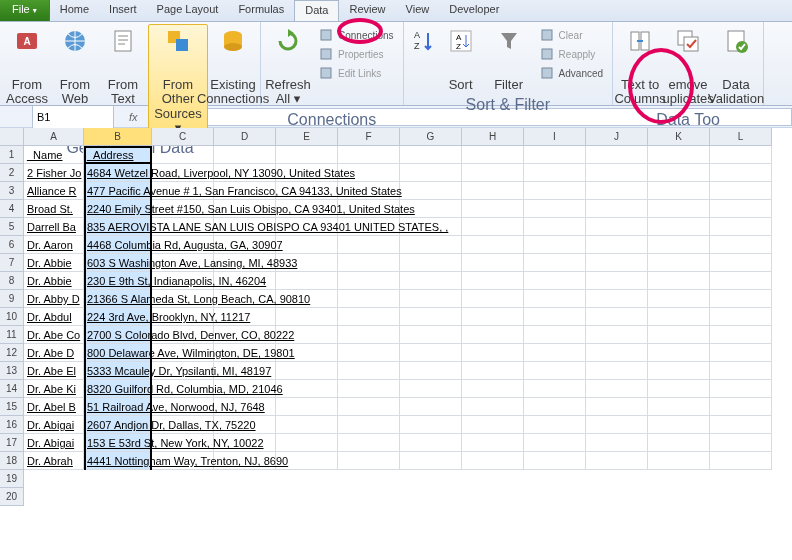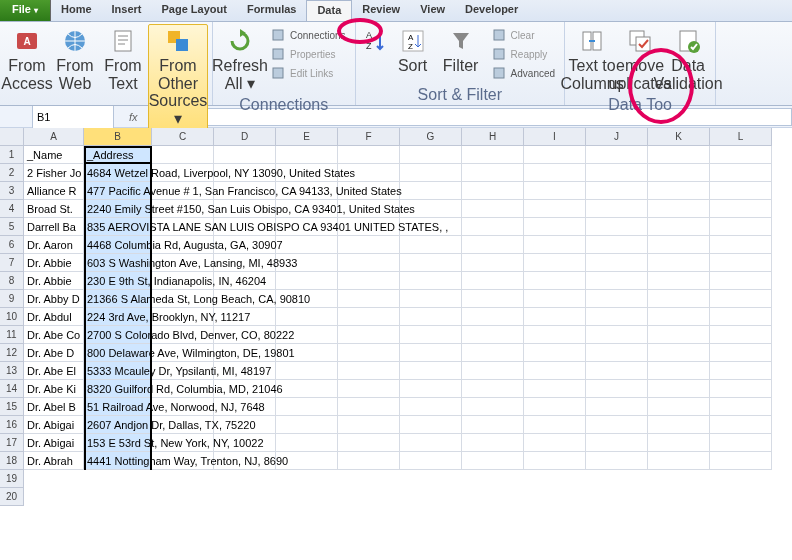--- a/index.html
+++ b/index.html
@@ -1,33 +1,33 @@
 <!DOCTYPE html>
 <html><head>
 <meta charset="utf-8">
 <style>
 * { box-sizing: border-box; margin: 0; padding: 0; font-family: 'Segoe UI', Tahoma, sans-serif; }
 body { width: 792px; height: 560px; overflow: hidden; background: #fff; font-size: 11px; }
 
 
-.tabs { display: flex; background: linear-gradient(#e8eef7,#dce6f4); height: 22px; border-bottom: 1px solid #a9b8cf; font-weight: bold; }
+.tabs { display: flex; background: linear-gradient(#e8eef7,#dce6f4); height: 22px; border-bottom: 1px solid #a9b8cf; }
 .tab { padding: 3px 10px; color: #3b3b3b; cursor: pointer; position: relative; }
 .tab.file { background: linear-gradient(#4b9a2c,#2d7a18); color: #fff; border-right: 1px solid #666; padding: 3px 12px; }
 .tab.file::after { content:"▾"; font-size:8px; margin-left:3px;}
 .tab.active { background: #f5f6f7; border-top:1px solid #a9b8cf; border-left:1px solid #a9b8cf; border-right:1px solid #a9b8cf; }
 
 
 .ribbon { display:flex; background: linear-gradient(#f7f9fc,#e8eef7); border-bottom:1px solid #a9b8cf; height: 84px; }
 .group { border-right:1px solid #c7d3e6; padding: 2px 4px 0 4px; display:flex; flex-direction:column; }
 .group-body { display:flex; gap:2px; flex:1; }
 .group-label { text-align:center; font-size:16px; color:#5a6b8c; padding:1px 0; }
 .rbtn-lg { display:flex; flex-direction:column; align-items:center; justify-content:flex-start; width:46px; padding:2px 1px; gap:2px; border:1px solid transparent; border-radius:2px; cursor:pointer; text-align:center; line-height:1.1; }
 .rbtn-lg.sel { background:linear-gradient(#fff6d5,#ffe07a); border:1px solid #e3b82e; width:60px;}
 .rbtn-lg .ico { width:28px; height:28px; display:flex; align-items:center; justify-content:center; }
-.rbtn-lg .lbl { font-size:16px; color:#3b3b3b; }
+.rbtn-lg .lbl { font-size:13px; color:#3b3b3b;margin-top:21px; }
 .stack { display:flex; flex-direction:column; gap:1px; padding:2px; }
 .rbtn-sm { display:flex; align-items:center; gap:4px; padding:1px 3px; font-size:10px; color:#555; cursor:pointer; }
 .rbtn-sm.disabled { color:#9a9a9a; }
 .ico16 { width:16px; height:16px; display:inline-flex; align-items:center; justify-content:center; }
 
 
 .fbar { display:flex; align-items:center; height:22px; border-bottom:1px solid #c7d3e6; background:#eef3fb; }
 .namebox { width:82px; margin-left:32px; background:#fff; border:1px solid #b5c4da; height:18px; padding:15px 4px; font-size:11px; }
 .fx { margin:0 15px; font-style:italic; color:#666; }
 .finput { flex:1; background:#fff; border:1px solid #b5c4da; height:18px; padding:1px 4px; font-size:11px; }
@@ -37,21 +37,21 @@
 .rowhdrs { width:24px; }
 .corner { height:18px; background:#e9edf4; border-right:1px solid #c0c7d6; border-bottom:1px solid #c0c7d6; }
 .rowhdr { height:18px; background:#e9edf4; border-right:1px solid #c0c7d6; border-bottom:1px solid #c0c7d6; text-align:center; font-size:10px; color:#444; line-height:18px; }
 .grid { position:relative; flex:1; overflow:hidden; }
 .colhdrs { display:flex; height:18px; }
 .colhdr { background:#e9edf4; border-right:1px solid #c0c7d6; border-bottom:1px solid #c0c7d6; text-align:center; font-size:10px; color:#444; line-height:18px; }
 .colhdr.sel { background:#ffe07a; }
 .rows { position:relative; }
 .row { display:flex; height:18px; }
 .cell { border-right:1px solid #d6dbe4; border-bottom:1px solid #d6dbe4; padding:0 3px; font-size:11px; color:#000; line-height:18px; white-space:nowrap; overflow:visible; position:relative; }
-.cell.of { z-index:1; }
+.cell.of { z-index:1;text-decoration:underline; }
 .colA { width:60px; } .colB { width:68px; background:#cfe6ff; }
 .colC,.colD,.colE,.colF,.colG,.colH,.colI,.colJ,.colK,.colL { width:62px; }
 .rowhdr.r1 .colB, .row:first-child .colB { }
 .selrect { position:absolute; left:60px; top:0; width:68px; height:18px; border:2px solid #000; pointer-events:none; z-index:5; }
 .selcol { position:absolute; left:60px; top:0; width:68px; bottom:0; border-left:2px solid #000; border-right:2px solid #000; pointer-events:none; z-index:4; }
 
 
 .ann { position:absolute; border:4px solid #e2005c; border-radius:50%; pointer-events:none; z-index:50; }
 .ann1 { left:337px; top:-4px; width:46px; height:26px; }
 .ann2 { left:628px; top:26px; width:66px; height:76px; }
@@ -106,20 +106,30 @@
           <div class="lbl">From Text</div>
         </div>
         <div class="rbtn-lg sel">
           <div class="ico">
             <svg width="28" height="28" viewBox="0 0 28 28">
               <rect x="4" y="4" width="12" height="12" fill="#f0b429"></rect>
               <rect x="12" y="12" width="12" height="12" fill="#3b8bd6"></rect>
             </svg>
           </div>
           <div class="lbl">From Other Sources ▾</div>
+        </div>
+        <div class="rbtn-lg">
+          <div class="ico">
+            <svg width="28" height="28" viewBox="0 0 28 28">
+              <ellipse cx="14" cy="8" rx="9" ry="4" fill="#f0b429"></ellipse>
+              <rect x="5" y="8" width="18" height="12" fill="#f0b429"></rect>
+              <ellipse cx="14" cy="20" rx="9" ry="4" fill="#d99a1a"></ellipse>
+            </svg>
+          </div>
+          <div class="lbl">Existing Connections</div>
         </div>
       </div>
       <div class="group-label">Get External Data</div>
     </div>
     <div class="group">
       <div class="group-body">
         <div class="rbtn-lg">
           <div class="ico">
             <svg width="28" height="28" viewBox="0 0 28 28">
               <path d="M14 6 A8 8 0 1 1 6 14" stroke="#5aa13a" stroke-width="3" fill="none"></path>

